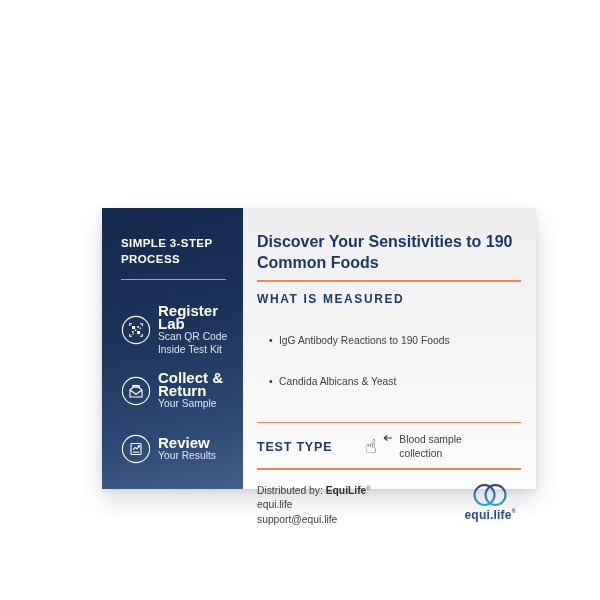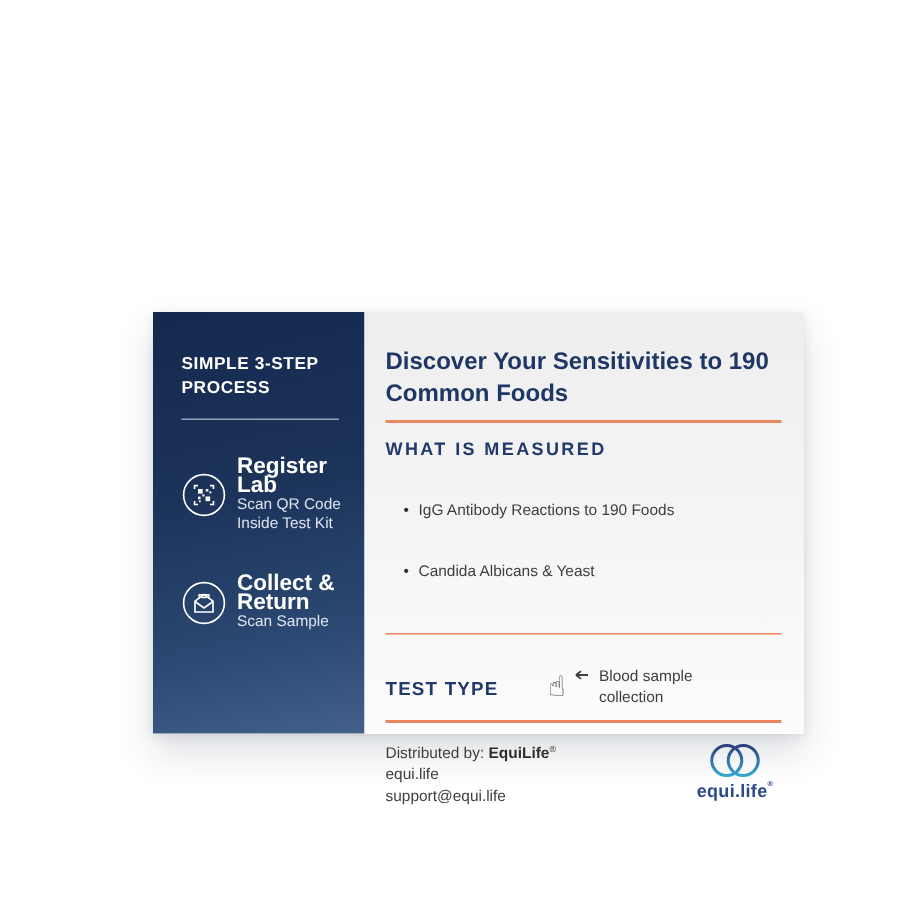--- a/index.html
+++ b/index.html
@@ -23,21 +23,21 @@
     background:linear-gradient(168deg,#15294e 0%,#1c335a 42%,#2c4a74 78%,#42608a 100%);
     padding:27px 6px 0 19px;color:#fff;
   }
   .lp-heading{
     margin:0;font-size:11.5px;font-weight:bold;line-height:16px;
     letter-spacing:.4px;color:#ffffff;width:96px;
   }
   .lp-divider{margin-top:12px;width:105px;height:1px;background:#96a3ba;}
   .step{display:flex;align-items:center;gap:7px;}
   .step.s1{margin-top:24px;}
-  .step.s2{margin-top:26px;}
+  .step.s2{margin-top:15px;}
   .step.s3{margin-top:24px;}
   .step-icon{flex:0 0 30px;width:30px;height:30px;}
   .step-icon svg{display:block;}
   .step-title{font-size:15px;font-weight:bold;color:#ffffff;line-height:13px;}
   .step-line{font-size:10.3px;color:#dde3ee;line-height:13px;}
 
   
   .right{
     flex:1;box-sizing:border-box;
     background:linear-gradient(180deg,#eeeeef 0%,#f4f4f5 45%,#fcfcfd 100%);
@@ -55,21 +55,21 @@
     margin:10px 0 0 0;font-size:12px;font-weight:bold;
     letter-spacing:1.6px;color:#22396b;
   }
   .bullets{margin:10px 0 0 0;padding:0 0 0 22px;list-style:none;}
   .bullets li{
     font-size:10.3px;color:#3e3e3c;line-height:13.5px;position:relative;margin-top:28px;
   }
   .bullets li::before{
     content:"\2022";position:absolute;left:-10px;top:0;color:#2b2b2b;
   }
-  .test-row{margin-top:21px;display:flex;align-items:center;height:30px;}
+  .test-row{margin-top:9px;display:flex;align-items:center;height:30px;}
   .tt-heading{margin:0;font-size:12.5px;letter-spacing:.8px;}
   .prick{
     position:relative;margin-left:32px;width:26px;height:26px;flex:0 0 26px;
   }
   .prick-hand{
     position:absolute;left:1px;top:3px;
     font-family:"DejaVu Sans",sans-serif;font-size:19px;line-height:19px;color:#3d3d3d;
   }
   .prick-arrow{position:absolute;right:-3px;top:0;}
   .tt-label{margin-left:9px;width:86px;font-size:10.3px;line-height:14px;color:#3e3e3c;}
@@ -123,24 +123,39 @@
           <svg width="30" height="30" viewBox="0 0 30 30" fill="none" stroke="#ffffff" stroke-width="1.1">
             <circle cx="15" cy="15" r="13.6"></circle>
             <path d="M11.8 12.3 V9.6 H18.2 V12.3"></path>
             <path d="M13.2 11.2 H16.8"></path>
             <path d="M9 13.8 L15 9.3 L21 13.8 V21 H9 Z"></path>
             <path d="M9 14 L15 18.3 L21 14"></path>
           </svg>
         </span>
         <div class="step-text">
           <div class="step-title">Collect &amp; Return</div>
-          <div class="step-line">Scan Sample</div>
-        </div>
-      </div>
-
+          <div class="step-line">Your Sample</div>
+        </div>
+      </div>
+
+      <div class="step s3">
+        <span class="step-icon">
+          <svg width="30" height="30" viewBox="0 0 30 30" fill="none" stroke="#ffffff" stroke-width="1.1">
+            <circle cx="15" cy="15" r="13.6"></circle>
+            <rect x="10" y="9.5" width="10" height="11" rx="0.8"></rect>
+            <path d="M12 15.8 L14.1 13.4 L15.9 14.8 L18.1 12"></path>
+            <path d="M16.6 11.9 H18.2 V13.5"></path>
+            <path d="M12 18.2 H18"></path>
+          </svg>
+        </span>
+        <div class="step-text">
+          <div class="step-title">Review</div>
+          <div class="step-line">Your Results</div>
+        </div>
+      </div>
     </aside>
 
     <main class="right">
       <h1 class="title">Discover Your Sensitivities to 190 Common Foods</h1>
 
       <div class="o-divider d1"></div>
 
       <h3 class="sec-heading">WHAT IS MEASURED</h3>
       <ul class="bullets">
         <li>IgG Antibody Reactions to 190 Foods</li>

